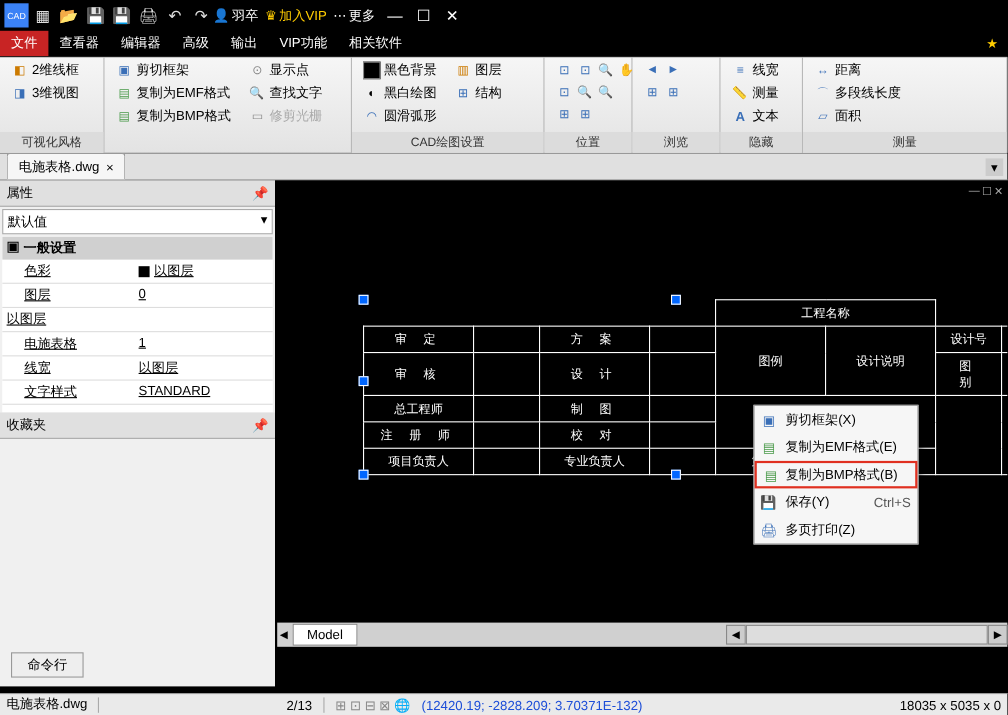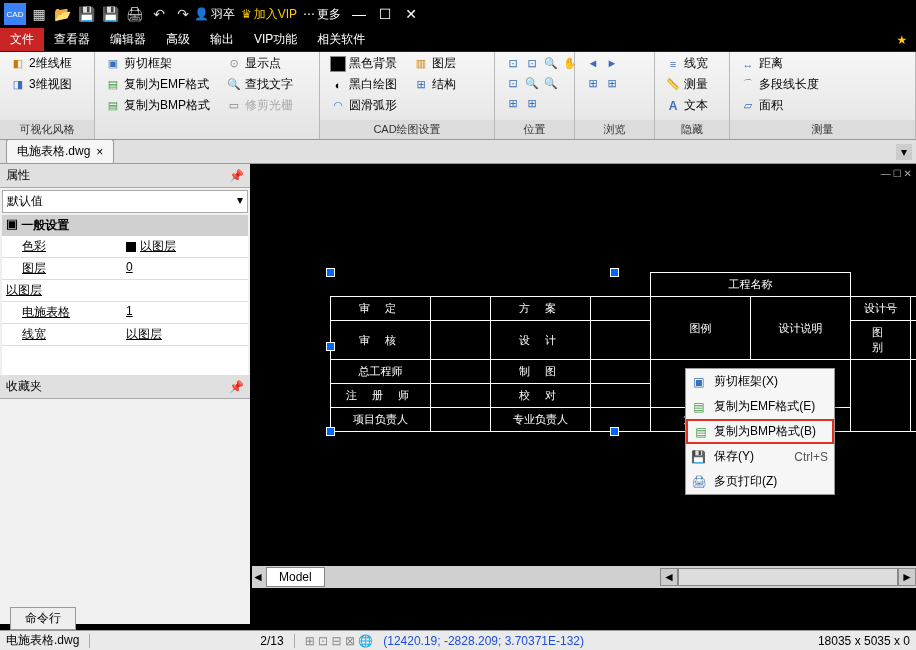--- a/index.html
+++ b/index.html
@@ -58,21 +58,21 @@
 .grip { width:9px; height:9px; background:#0066ff; border:1px solid #fff; position:absolute; }
 .ctxmenu { position:absolute; top:368px; left:685px; width:150px; background:#f6f6f6; border:1px solid #999; box-shadow:2px 2px 6px rgba(0,0,0,.4); z-index:100; }
 .ctxmenu .item { padding:4px 6px 4px 28px; display:flex; align-items:center; position:relative; }
 .ctxmenu .item .ic2 { position:absolute; left:4px; width:18px; text-align:center; }
 .ctxmenu .item .sc { margin-left:auto; color:#555; }
 .ctxmenu .item.hl { border:2px solid #e03020; padding:2px 4px 2px 26px; }
 .modelbar { position:absolute; left:252px; right:0; bottom:62px; height:22px; background:#d0d0d0; display:flex; align-items:center; }
 .modelbar .mtab { background:#fff; border:1px solid #888; padding:2px 12px; margin-left:4px; }
 .modelbar .scroll { margin-left:auto; display:flex; }
 .modelbar .scroll span { width:18px; height:18px; background:#ccc; border:1px solid #888; display:flex; align-items:center; justify-content:center; }
-.cmdline { position:absolute; left:0; bottom:20px; width:250px; }
+.cmdline { position:absolute; left:0; bottom:34px; width:250px; }
 .cmdline .cmdtab { background:#eee; border:1px solid #999; padding:2px 14px; display:inline-block; margin-left:10px; }
 .statusbar { position:absolute; bottom:0; left:0; right:0; height:20px; background:#eaeaea; border-top:1px solid #999; display:flex; align-items:center; padding:0 6px; gap:10px; font-size:11px; }
 .statusbar .sep { border-left:1px solid #aaa; height:14px; }
 .statusbar .coords { color:#1d4ed8; }
 .statusbar .dim { margin-left:auto; }
 </style>
 </head>
 <body>
 
 <div class="titlebar">
@@ -307,20 +307,24 @@
           <div class="v">以图层</div>
         </div>
       <div class="row">
           <div class="k">电施表格</div>
           <div class="v">1</div>
         </div>
       <div class="row">
           <div class="k">线宽</div>
           <div class="v">以图层</div>
         </div>
+      <div class="row">
+          <div class="k">文字样式</div>
+          <div class="v">STANDARD</div>
+        </div>
     </div>
     <div class="panel-hdr">
       <span>收藏夹</span>
         <span class="pin">📌</span>
     </div>
   </div>
 
   <div class="canvas">
     <div class="mini">
       <span>—</span>

